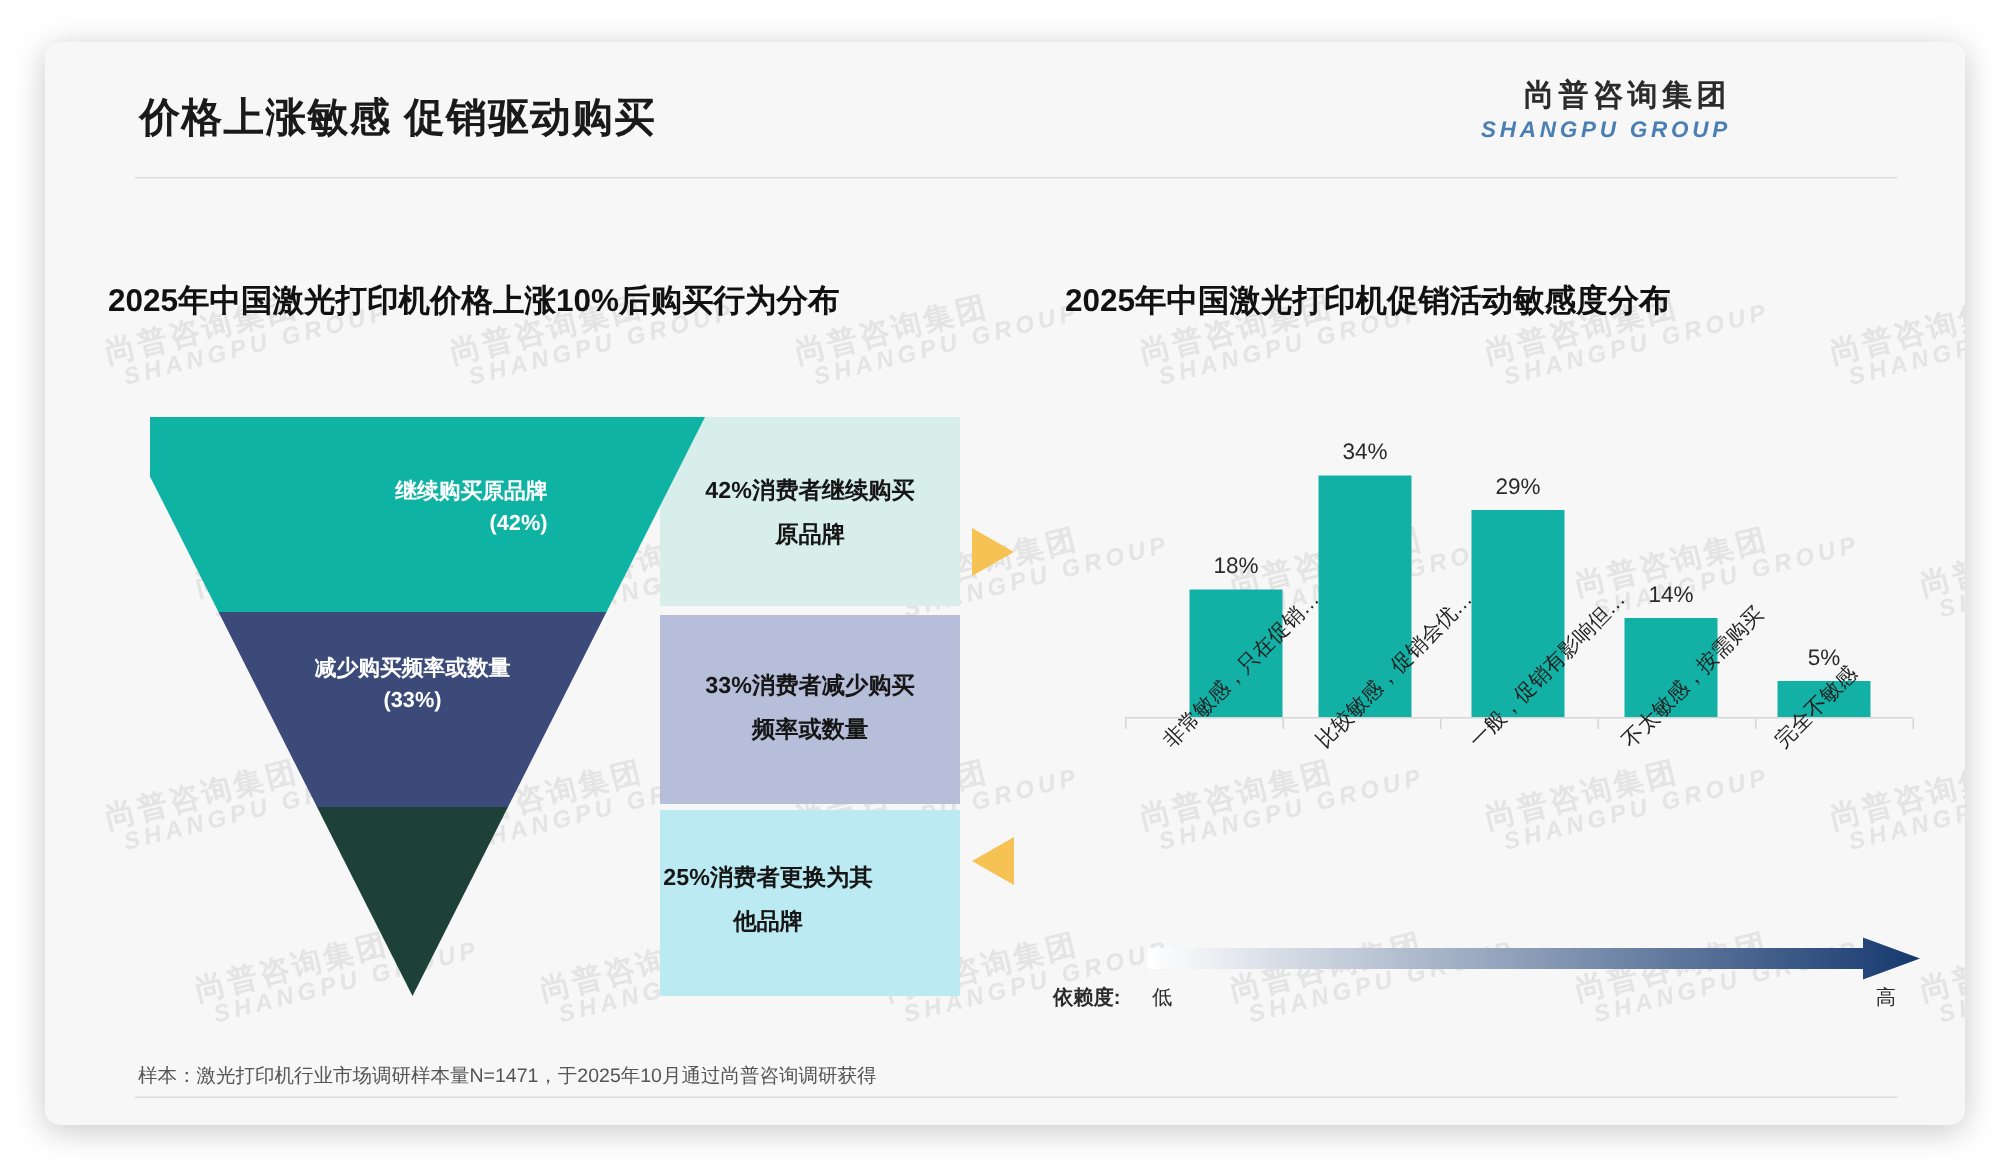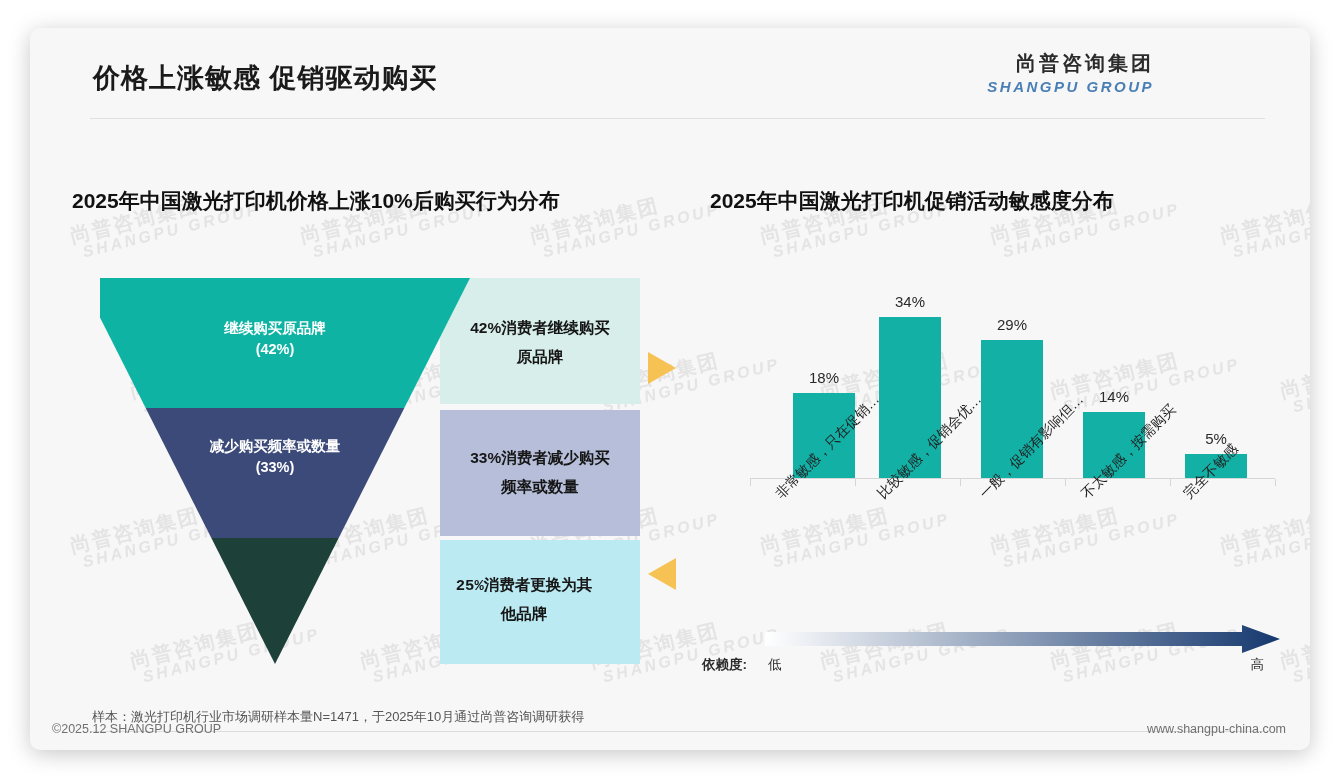--- a/index.html
+++ b/index.html
@@ -392,41 +392,41 @@
 
   <div id="funnel-wrap">
       <svg id="funnel-svg" width="540" height="386">
         <rect x="340" y="0" width="200" height="126" fill="#d7eeea"></rect>
         <polygon points="-20,0 370,0 304.3264248704663,130 45.673575129533674,130" fill="#0fb3a4"></polygon>
         <rect x="340" y="132" width="200" height="126" fill="#b6bed9"></rect>
         <polygon points="45.673575129533674,130 304.3264248704663,130 238.65284974093265,260 111.34715025906735,260" fill="#3b4a79"></polygon>
         <rect x="340" y="262" width="200" height="126" fill="#bbeaf2"></rect>
         <polygon points="111.34715025906735,260 238.65284974093265,260 175,386 175,386" fill="#1d4038"></polygon>
       </svg>
-      <div class="funnel-seg-label" style="left: 85px; width: 180px; top: 40px;">
+      <div class="funnel-seg-label" style="left: 85px; width: 180px; top: 40px; text-align: right;">
         <div>继续购买原品牌</div>
         <div>(42%)</div>
       </div>
       <div class="funnel-seg-label" style="left: 85px; width: 180px; top: 158px;">
         <div>减少购买频率或数量</div>
         <div>(33%)</div>
       </div>
       <div class="side-panel" style="left: 340px; top: 0px; width: 200px; height: 130px; position: absolute; z-index: 4;">
         <div>
           <div>42%消费者继续购买</div>
           <div>原品牌</div>
         </div>
       </div>
       <div class="side-panel" style="left: 340px; top: 130px; width: 200px; height: 130px; position: absolute; z-index: 4;">
         <div>
           <div>33%消费者减少购买</div>
           <div>频率或数量</div>
         </div>
       </div>
-      <div class="side-panel" style="left: 340px; top: 260px; width: 168px; height: 126px; position: absolute; z-index: 4; font-family: Liberation Mono, monospace;">
+      <div class="side-panel" style="left: 328px; top: 260px; width: 168px; height: 126px; position: absolute; z-index: 4;">
         <div>
           <div>25%消费者更换为其</div>
           <div>他品牌</div>
         </div>
       </div>
       <div class="tri-arrow" style="left: 546px; top: 72px;"><svg width="34" height="38">
           <polygon points="2,2 30,18 2,34" fill="#f6c253"></polygon>
         </svg></div>
       <div class="tri-arrow" style="left: 546px; top: 278px;"><svg width="34" height="38">
           <polygon points="30,2 2,18 30,34" fill="#f6c253"></polygon>
@@ -481,18 +481,14 @@
       <path id="arrowpath" d="M 63 8 L 540 8 L 540 1 L 578 15 L 540 29 L 540 22 L 63 22 Z" fill="url(#gradfill)"></path>
     </svg>
     <span class="legend-caption">依赖度:</span>
     <span class="legend-low">低</span>
     <span class="legend-high">高</span>
   </div>
 
   <div id="sample-note">样本：激光打印机行业市场调研样本量N=1471，于2025年10月通过尚普咨询调研获得</div>
   <div id="note-rule"></div>
 
-  <div id="footer">
-    <span id="copyright">©2025.12 SHANGPU GROUP</span>
-    <span id="website">www.shangpu-china.com</span>
-  </div>
 
 </div>
 
 </body></html>

